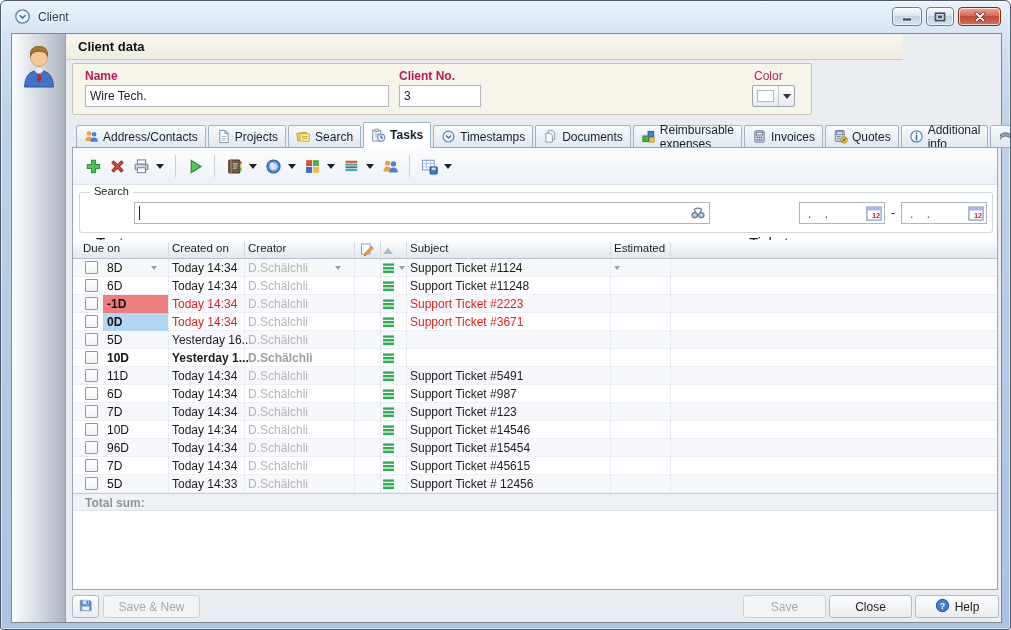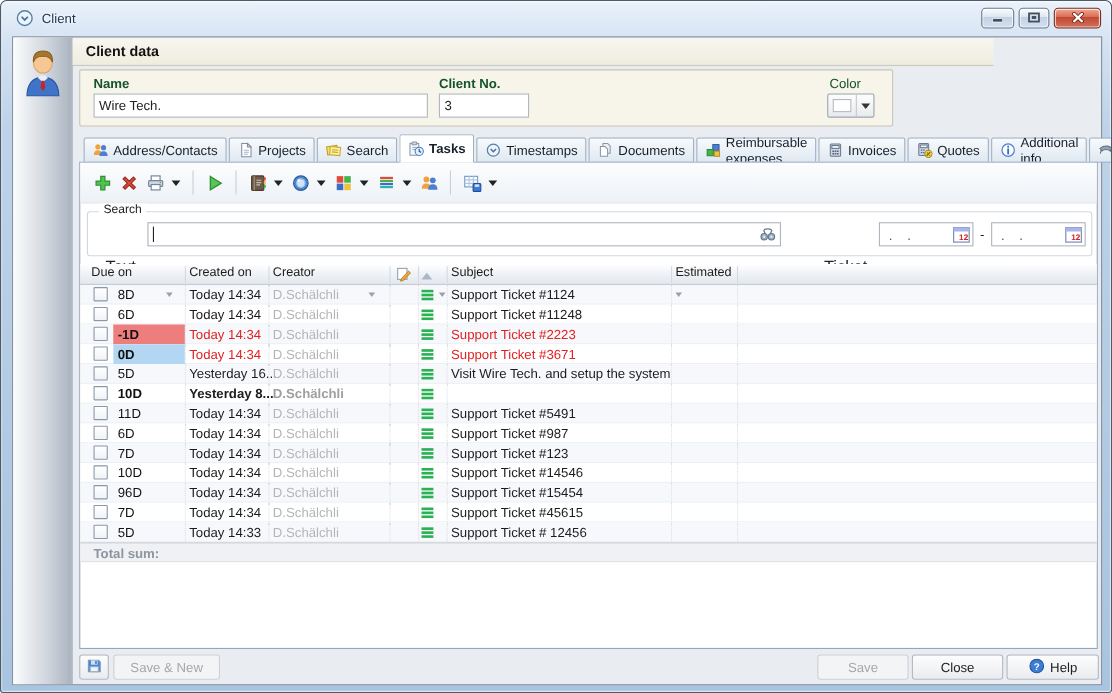--- a/index.html
+++ b/index.html
@@ -17,21 +17,21 @@
   .wbtn.minb{width:30px}.wbtn.maxb{width:28px}
   .dialog{position:absolute;left:10px;top:32px;width:991px;height:590px;background:#e9edf2;border:1px solid #7d8b99;}
   .sidebar{position:absolute;left:0;top:0;width:54px;height:100%;border-right:1px solid #98a2ae;
            background:linear-gradient(90deg,#fbfcfd,#d2d8df 55%,#aab3bf);}
   .avatar{position:absolute;left:7px;top:9px;width:40px;height:46px;}
   .main{position:absolute;left:54px;top:0;width:935px;height:588px;}
   .pagestrip{position:absolute;left:0;top:1px;width:837px;height:25px;background:linear-gradient(180deg,#f8f6ee,#efecdf);
              border-bottom:1px solid #cdc9ba;}
   .pagetitle{position:absolute;left:12px;top:4px;font-size:13px;font-weight:bold;color:#111;}
   .formpanel{position:absolute;left:6px;top:29px;width:740px;height:52px;background:#f7f4ea;border:1px solid #c9c5b6;border-radius:2px;}
-  .flabel{position:absolute;top:5px;font-size:12px;font-weight:bold;color:#14532d;}
+  .flabel{position:absolute;top:5px;font-size:12px;font-weight:bold;color:#be185d;}
   .tinput{position:absolute;top:21px;height:22px;border:1px solid #afb6bd;background:#fff;font:12px "Liberation Sans",sans-serif;
           padding:0 4px;color:#222;}
   .colorctl{position:absolute;left:679px;top:21px;width:43px;height:22px;border:1px solid #9aa5b0;background:linear-gradient(#fdfdfd,#e8ebee);
             border-radius:2px;display:flex;align-items:center;}
   .swatch{width:17px;height:12px;border:1px solid #b3bac1;background:#fff;margin-left:4px;}
   .ddseg{width:16px;height:100%;margin-left:auto;border-left:1px solid #c2c9d0;display:flex;align-items:center;justify-content:center;}
   .tri{width:0;height:0;border:4px solid transparent;border-top:5px solid #333;margin-top:4px;}
   .createdbox{position:absolute;left:752px;top:29px;width:180px;height:52px;background:#f5f2e8;border:1px solid #c9c5b6;border-radius:3px;}
   .metaline{position:absolute;left:11px;font-size:11px;color:#aba698;white-space:nowrap;}
   .tabbar{position:absolute;left:10px;top:88px;height:26px;display:flex;align-items:flex-end;}
@@ -548,35 +548,34 @@
               <div class="duecell">
                 <div class="dueval">5D</div>
               </div>
               <div class="cellcr">Yesterday 16...</div>
               <div class="cellcrt">D.Schälchli</div>
               <div class="pri"><svg viewBox="0 0 12 11">
                   <rect y="0.4" width="11" height="2.4" fill="#2ab153"></rect>
                   <rect y="4" width="11" height="2.4" fill="#2ab153"></rect>
                   <rect y="7.6" width="11" height="2.4" fill="#2ab153"></rect>
                 </svg></div>
-              <div class="cellsubj">Visit Wire Tech. and setup the system</div>
             </div>
             <div class="grow" style="top: 109px;">
               <div class="vline" style="left: 95px;"></div>
               <div class="vline" style="left: 171px;"></div>
               <div class="vline" style="left: 281px;"></div>
               <div class="vline" style="left: 307px;"></div>
               <div class="vline" style="left: 333px;"></div>
               <div class="vline" style="left: 537px;"></div>
               <div class="vline" style="left: 597px;"></div>
               <div class="cbx"></div>
               <div class="duecell">
                 <div class="dueval" style="font-weight: bold;">10D</div>
               </div>
-              <div class="cellcr" style="font-weight: bold;">Yesterday 8...</div>
+              <div class="cellcr" style="font-weight: bold;">Yesterday 1...</div>
               <div class="cellcrt" style="font-weight: bold; color: rgb(159, 159, 159);">D.Schälchli</div>
               <div class="pri"><svg viewBox="0 0 12 11">
                   <rect y="0.4" width="11" height="2.4" fill="#2ab153"></rect>
                   <rect y="4" width="11" height="2.4" fill="#2ab153"></rect>
                   <rect y="7.6" width="11" height="2.4" fill="#2ab153"></rect>
                 </svg></div>
             </div>
             <div class="grow alt" style="top: 127px;">
               <div class="vline" style="left: 95px;"></div>
               <div class="vline" style="left: 171px;"></div>

